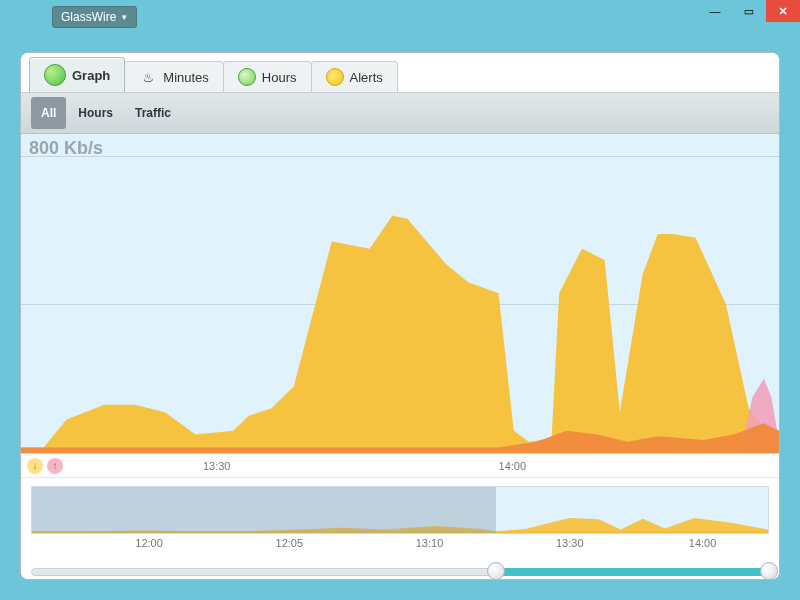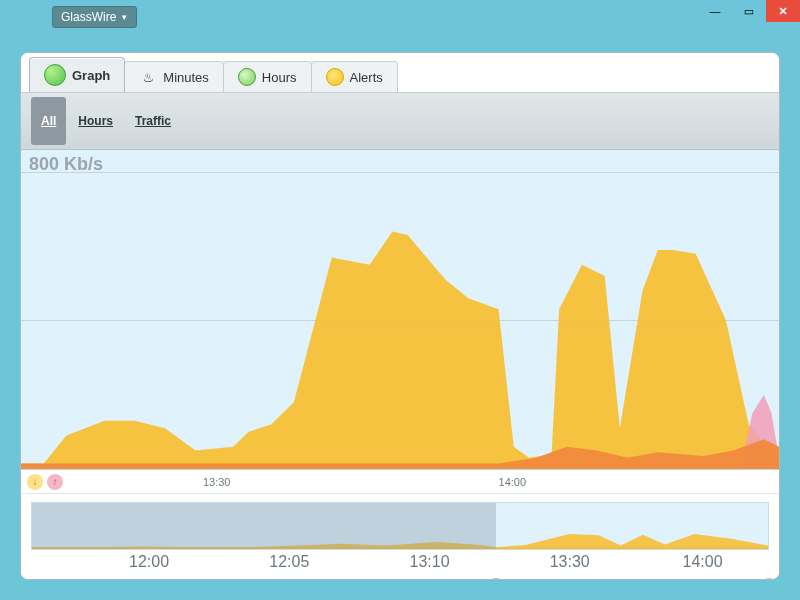--- a/index.html
+++ b/index.html
@@ -111,26 +111,25 @@
     align-items: center;
     justify-content: space-between;
     background: linear-gradient(#e1e7e9,#cfd7da);
     border-bottom: 1px solid #b8c1c4;
     padding: 4px 10px;
     font-size: 12px;
     color: #333;
   }
   .filter-left, .filter-right { display:flex; align-items:center; gap:2px; }
   .filter-item {
-    padding: 17px 10px;
+    padding: 9px 10px;
     border-radius: 3px;
     color: #2b3a42;
     cursor: pointer;
     font-weight: bold;
-    text-decoration: underline;
   }
   .filter-item.sel {
     background: #8e98a0;
     color: #fff;
   }
 
   .chart-area {
     position: relative;
     height: 320px;
     background: #e0f2fb;
@@ -182,21 +181,21 @@
     position: relative;
     background: #e0f2fb;
     border: 1px solid #cfdce2;
   }
   .mini-chart svg { width:100%; height:100%; display:block; }
   .overlay-dim {
     position:absolute; top:0; bottom:0; left:0;
     background: rgba(130,150,165,.35);
   }
   .mini-xaxis {
-    position:relative; height:20px; font-size:16px; color:#6b7880;
+    position:relative; height:20px; font-size:11px; color:#6b7880;
   }
   .mini-tick { position:absolute; top:3px; transform:translateX(-50%); }
 
   .scrub {
     position:relative; height:24px; margin-top:6px;
   }
   .scrub-track {
     position:absolute; left:0; right:0; top:8px; height:8px;
     background: linear-gradient(#e6eaec,#dfe4e6);
     border:1px solid #c7d0d4; border-radius:5px;

